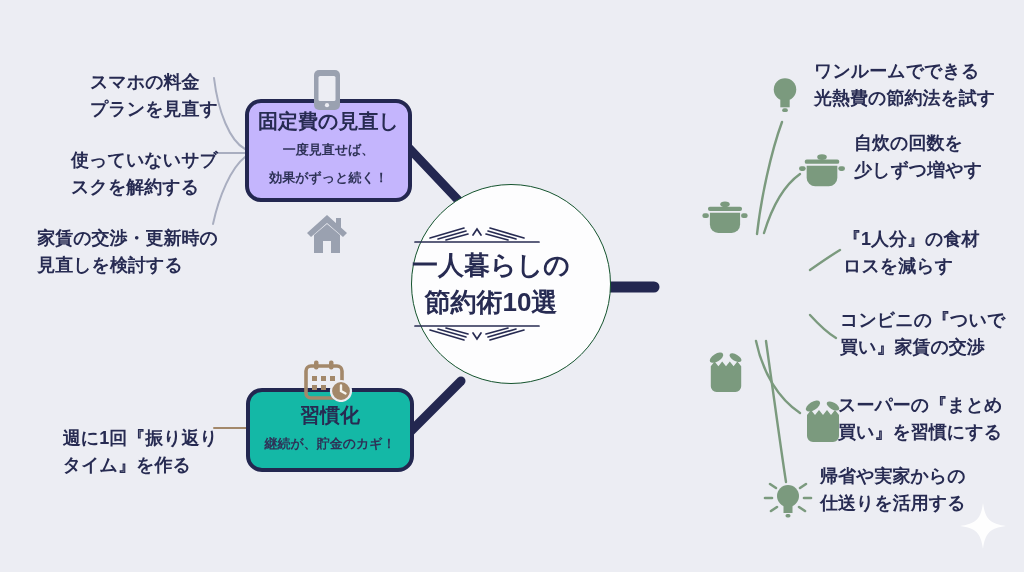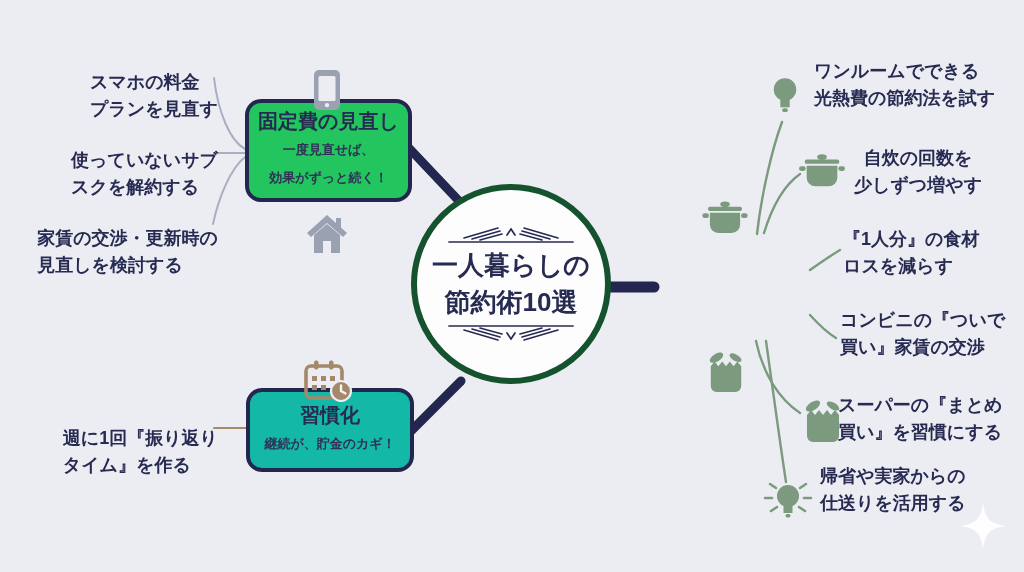--- a/index.html
+++ b/index.html
@@ -2,28 +2,28 @@
 <html><head>
 <meta charset="utf-8">
 <style>
   html,body{margin:0;padding:0;background:#ecedf3;}
   .canvas{position:relative;width:1024px;height:572px;background:#ecedf3;
           font-family:"Liberation Sans",sans-serif;overflow:hidden;}
   svg.wires{position:absolute;left:0;top:0;z-index:1;}
   .txt{position:absolute;z-index:3;color:#272b52;font-weight:700;font-size:18px;
        line-height:27px;white-space:pre-line;}
   .txt.left{text-align:left;margin-top:25px;}
-  .node{position:absolute;z-index:2;background:#22c55e;border:4px solid #232750;
+  .node{position:absolute;z-index:2;background:#c4b5fd;border:4px solid #232750;
         border-radius:16px;box-sizing:border-box;display:flex;flex-direction:column;
         align-items:center;justify-content:center;gap:3px;text-align:center;}
   .node-title{font-size:20px;font-weight:700;color:#272b52;line-height:24px;}
   .node-sub{font-size:13px;font-weight:700;color:#2e3257;line-height:28px;white-space:pre-line;}
   .center-circle{position:absolute;left:411px;top:184px;width:200px;height:200px;z-index:2;
-        box-sizing:border-box;border:6px solid #14532d;border-radius:50%;background:#fdfdfe;
-        display:flex;flex-direction:column;align-items:center;justify-content:center;gap:2px;}
+        box-sizing:border-box;border:1px solid #14532d;border-radius:50%;background:#fdfdfe;
+        display:flex;flex-direction:column;align-items:flex-start;justify-content:center;gap:2px;}
   .center-title{font-size:26px;line-height:37px;font-weight:700;color:#272b52;
         text-align:center;white-space:pre-line;}
   .icon{position:absolute;z-index:3;}
 </style>
 </head>
 <body>
 
 <div class="canvas">
 
   <svg class="wires" width="1024" height="572" viewBox="0 0 1024 572">
@@ -91,21 +91,21 @@
 プランを見直す</div>
   <div class="txt left" style="right:806px;top:122px;">使っていないサブ
 スクを解約する</div>
   <div class="txt left" style="right:806px;top:200px;">家賃の交渉・更新時の
 見直しを検討する</div>
   <div class="txt left" style="right:806px;top:400px;">週に1回『振り返り
 タイム』を作る</div>
 
   <div class="txt" style="left:814px;top:58px;">ワンルームでできる
 光熱費の節約法を試す</div>
-  <div class="txt" style="left:854px;top:145px;text-align:center;">自炊の回数を
+  <div class="txt" style="left:854px;top:130px;">自炊の回数を
 少しずつ増やす</div>
   <div class="txt" style="left:843px;top:226px;">『1人分』の食材
 ロスを減らす</div>
   <div class="txt" style="left:840px;top:307px;">コンビニの『ついで
 買い』家賃の交渉</div>
   <div class="txt" style="left:838px;top:392px;">スーパーの『まとめ
 買い』を習慣にする</div>
   <div class="txt" style="left:820px;top:463px;">帰省や実家からの
 仕送りを活用する</div>
 

